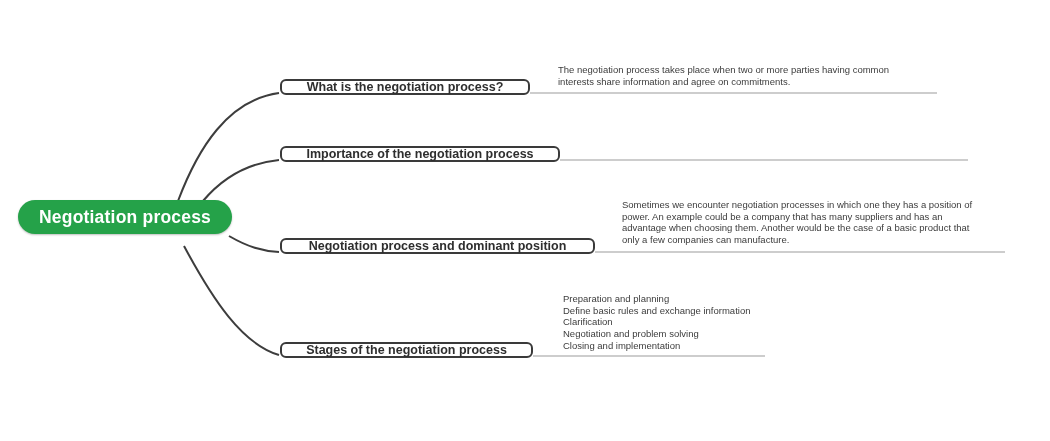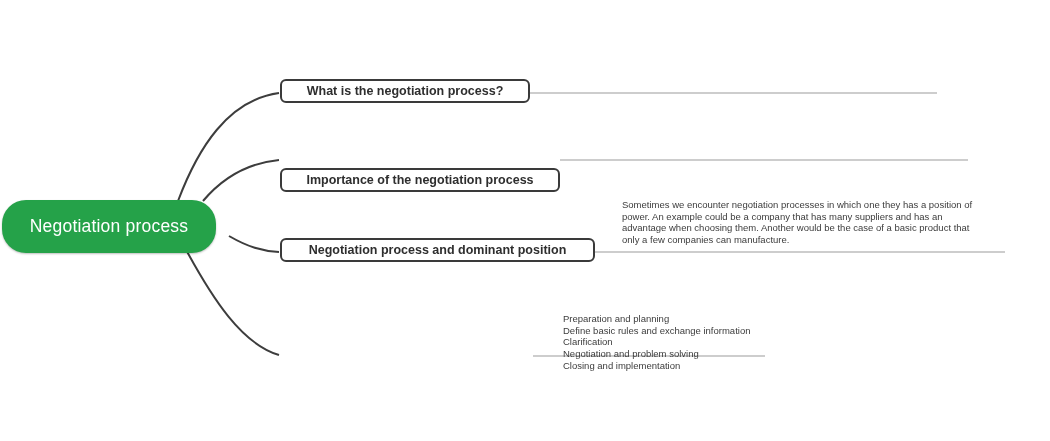--- a/index.html
+++ b/index.html
@@ -5,52 +5,52 @@
   html,body{margin:0;padding:0;background:#fff;}
   .canvas{
     position:relative;
     width:1050px;height:441px;
     background:#ffffff;
     overflow:hidden;
     font-family:"Liberation Sans","DejaVu Sans",sans-serif;
   }
   .connectors{position:absolute;left:0;top:0;width:1050px;height:441px;}
   .root-topic{
-    position:absolute;left:2px;top:200px;width:214px;height:53px;
+    position:absolute;left:18px;top:200px;width:214px;height:34px;
     border-radius:24px;
     display:flex;align-items:center;justify-content:center;
-    color:#ffffff;font-size:17.5px;font-weight:normal;
+    color:#ffffff;font-size:17.5px;font-weight:bold;
     letter-spacing:.2px;
     box-shadow:0 1px 2px rgba(0,0,0,.25);
     cursor:default;
   }
   .topic-box{
-    position:absolute;height:24px;
+    position:absolute;height:16px;
     background:#ffffff;
     border:2px solid #3a3a3a;border-radius:6px;
     box-sizing:border-box;
     display:flex;align-items:center;justify-content:center;
     font-size:12.5px;font-weight:bold;color:#2e2e2e;
     white-space:nowrap;
     cursor:default;
   }
   .note-text{
     position:absolute;
     font-size:9.5px;line-height:11.7px;color:#3c3c3c;
     white-space:pre-line;
     cursor:default;
   }
   #box1{left:280px;top:79px;width:250px;}
-  #box2{left:280px;top:146px;width:280px;margin-top:22px;}
+  #box2{left:280px;top:146px;width:280px;}
   #box3{left:280px;top:238px;width:315px;text-align:center;}
   #box4{left:280px;top:342px;width:253px;}
   #note1{left:558px;top:64px;width:385px;}
   #note2{left:590px;top:132px;width:385px;}
   #note3{left:622px;top:199px;width:390px;}
-  #note4{left:563px;top:293px;width:250px;margin-top:20px;}
+  #note4{left:563px;top:293px;width:250px;}
 </style>
 </head>
 <body>
 
 <div class="canvas">
 
   <svg class="connectors" viewBox="0 0 1050 441" xmlns="http://www.w3.org/2000/svg">
 
     <path d="M 178,201 C 198,148 228,100 279,93" fill="none" stroke="#3d3d3d" stroke-width="2"></path>
     <path d="M 203,201 C 224,176 248,163 279,160" fill="none" stroke="#3d3d3d" stroke-width="2"></path>
@@ -59,28 +59,31 @@
 
     <line x1="530" y1="93" x2="937" y2="93" stroke="#9c9c9c" stroke-width="1.1"></line>
     <line x1="560" y1="160" x2="968" y2="160" stroke="#9c9c9c" stroke-width="1.1"></line>
     <line x1="595" y1="252" x2="1005" y2="252" stroke="#9c9c9c" stroke-width="1.1"></line>
     <line x1="533" y1="356" x2="765" y2="356" stroke="#9c9c9c" stroke-width="1.1"></line>
   </svg>
 
   <div class="root-topic" id="rootTopic" style="background: rgb(37, 162, 73); color: rgb(255, 255, 255);">Negotiation process</div>
 
   <div class="topic-box" id="box1">What is the negotiation process?</div>
+  <div class="note-text" id="note1">The negotiation process takes place when two or more parties having common
+interests share information and agree on commitments.</div>
 
   <div class="topic-box" id="box2">Importance of the negotiation process</div>
 
   <div class="topic-box" id="box3">Negotiation process and dominant position</div>
   <div class="note-text" id="note3">Sometimes we encounter negotiation processes in which one they has a position of
 power. An example could be a company that has many suppliers and has an
 advantage when choosing them. Another would be the case of a basic product that
 only a few companies can manufacture.</div>
 
+  <div class="topic-box" id="box4">Stages of the negotiation process</div>
   <div class="note-text" id="note4">Preparation and planning
 Define basic rules and exchange information
 Clarification
 Negotiation and problem solving
 Closing and implementation</div>
 
 </div>
 
 </body></html>

